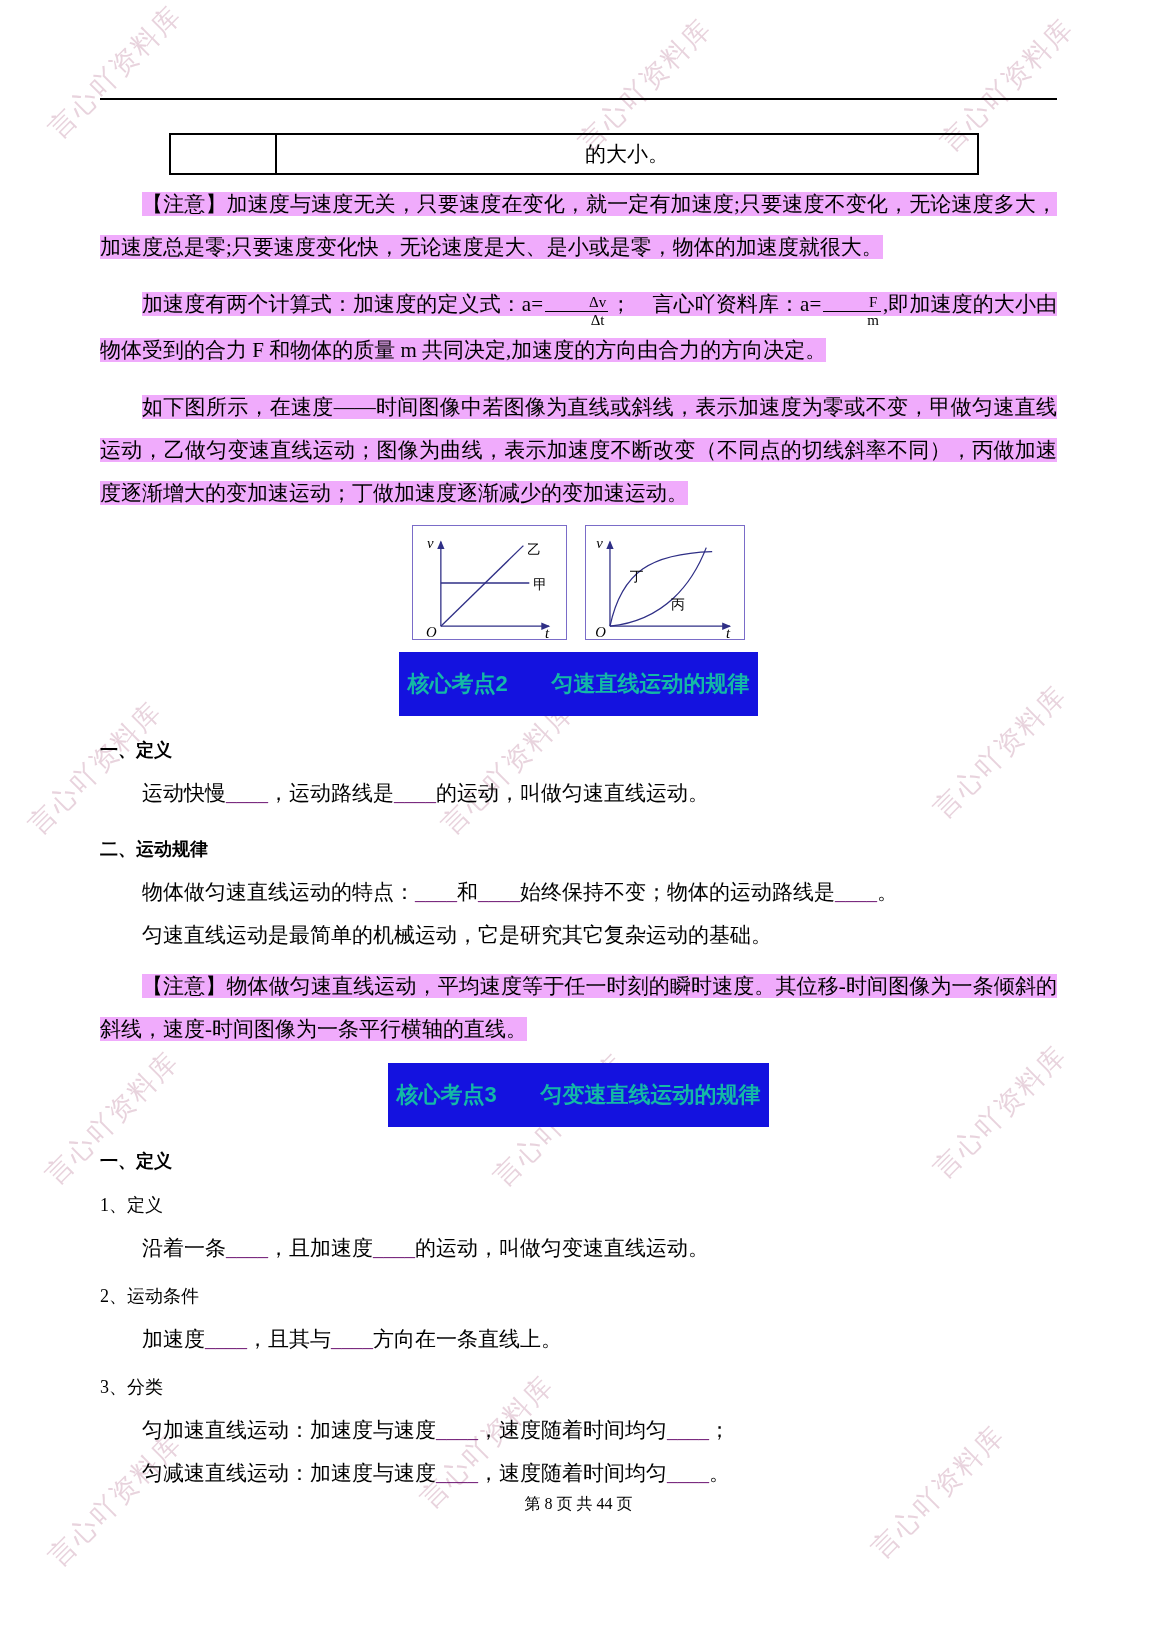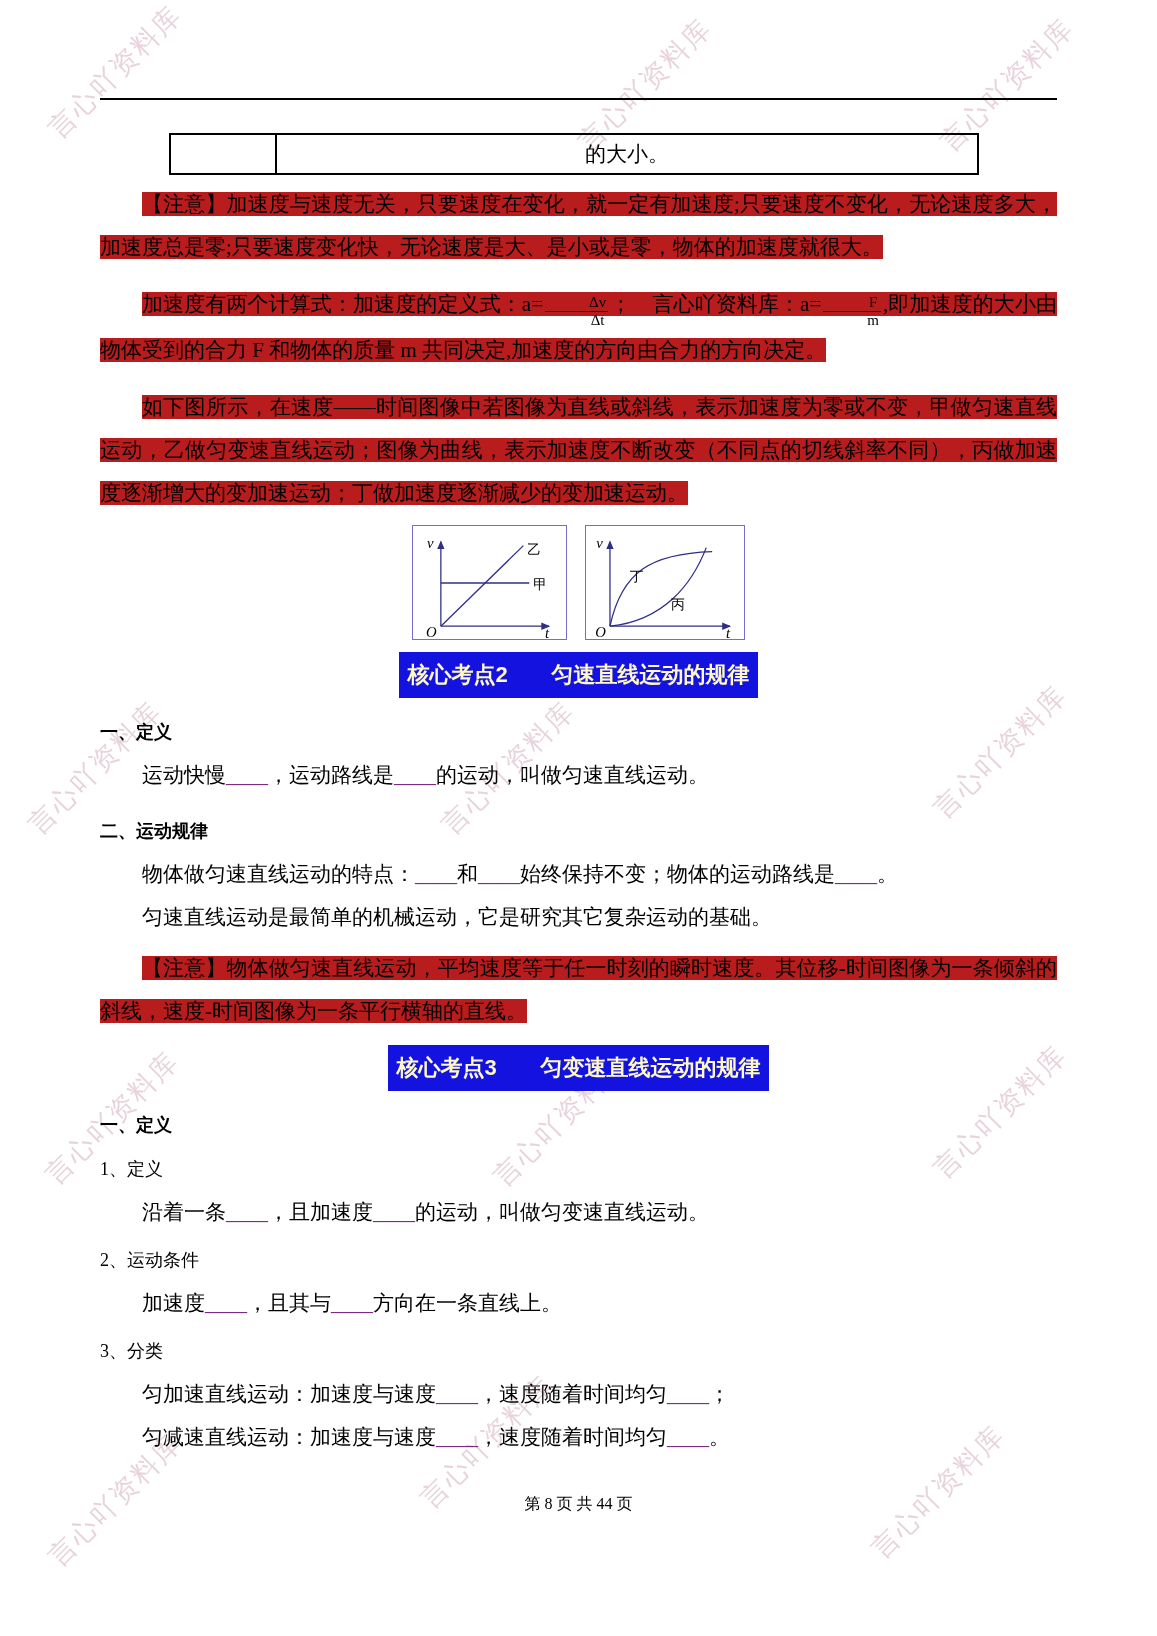--- a/index.html
+++ b/index.html
@@ -20,31 +20,31 @@
   .page { position: relative; z-index: 1; padding: 0 100px; }
   .toprule { margin-top: 98px; border-top: 2.5px solid #000; }
   table.cont { border-collapse: collapse; margin: 33px 0 0 69px; width: 810px; }
   table.cont td { border: 2px solid #000; height: 40px; font-size: 21px; padding: 0; }
   td.c1 { width: 106px; }
   td.c2 { text-align: center; }
   .para { font-size: 21px; line-height: 43px; margin: 0; text-align: justify; }
   .ind { text-indent: 42px; }
   .mt8 { margin-top: 8px; }
   .mt14 { margin-top: 14px; }
-  .hl { background: #b91c1c; }
+  .hl { background: #f0abfc; }
   .blank { color: #701a75; }
   .graph-row { display: flex; justify-content: center; gap: 18px; margin: 10px 0 6px; }
   .graph { border: 1.5px solid #7a6cc8; background: #fff; }
   .glabel { font-size: 15px; font-family: "Liberation Serif", serif; fill: #000; }
   .gi { font-style: italic; }
   .gcjk { font-size: 14px; }
   .kp-wrap { text-align: center; margin: 12px 0 8px; }
   .kp-title {
-    display: inline-block; background: #1412df; color: #fef9c3; font-weight: 700;
-    font-size: 22px; padding: 8px 8px;
+    display: inline-block; background: #1412df; color: #14b8a6; font-weight: 700;
+    font-size: 22px; padding: 17px 8px;
     font-family: "Liberation Sans", "DejaVu Sans", sans-serif;
   }
   .sec {
     font-weight: 700; font-size: 18px; line-height: 32px; margin: 18px 0 6px;
     font-family: "Liberation Sans", "DejaVu Sans", sans-serif;
   }
   .item { font-size: 18px; line-height: 44px; margin: 4px 0 0; }
   .frac { display: inline-block; vertical-align: -14px; text-align: center; line-height: 1.15; font-size: 15px; margin: 0 2px; }
   .frac .fnum { display: block; border-bottom: 1.3px solid #000; padding: 0 2px; }
   .frac .fden { display: block; padding: 0 2px; }

